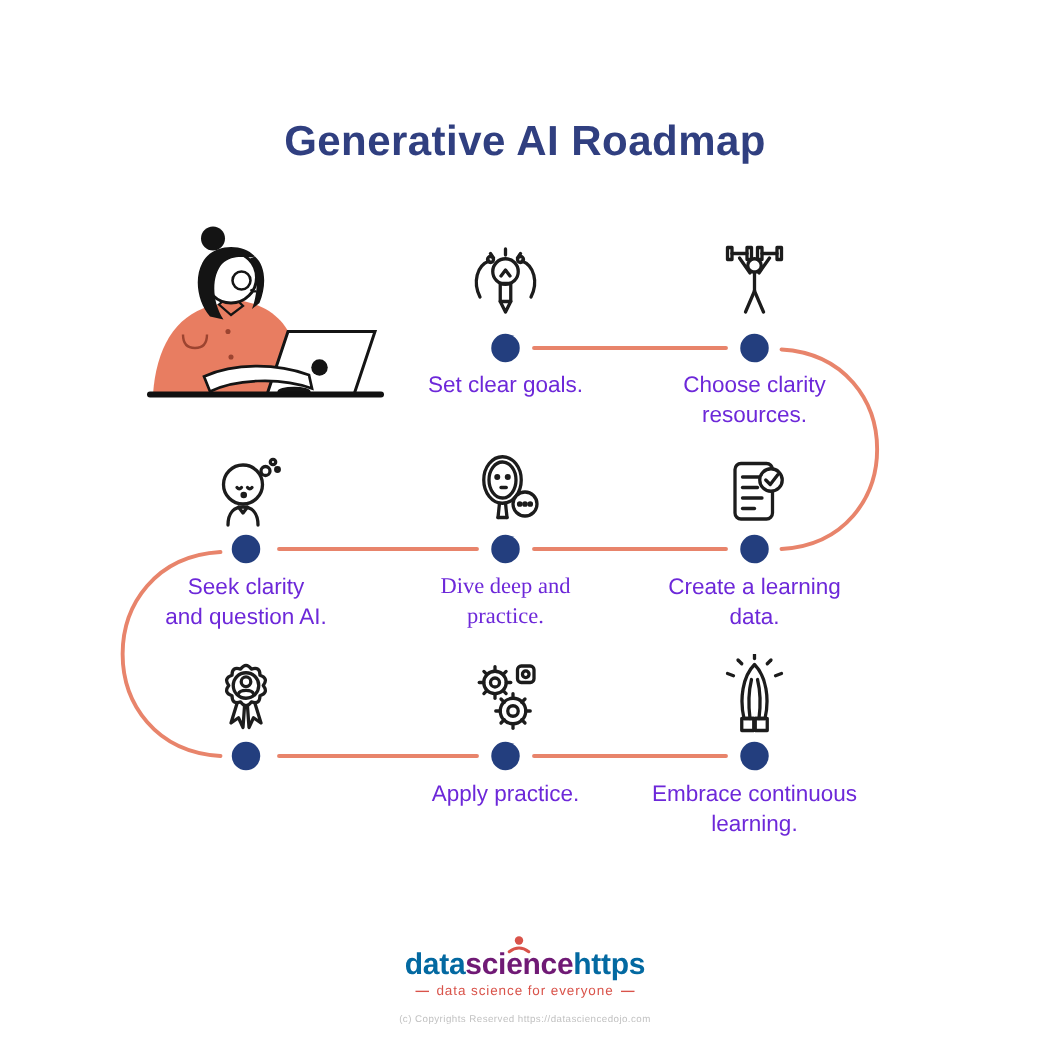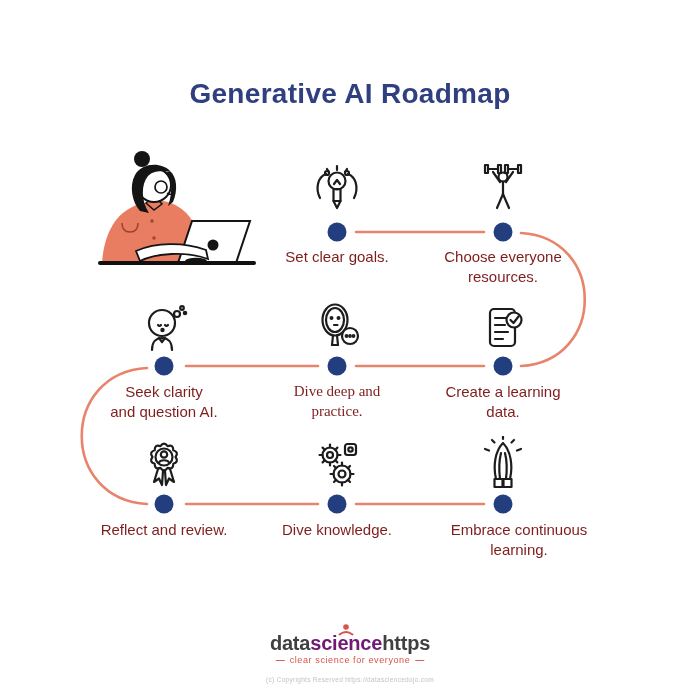--- a/index.html
+++ b/index.html
@@ -5,31 +5,31 @@
   html,body{margin:0;padding:0;background:#ffffff;}
   .canvas{position:relative;width:700px;height:700px;background:#ffffff;overflow:hidden;
           font-family:"Liberation Sans",sans-serif;}
   .title{position:absolute;left:0;right:0;top:78px;text-align:center;
          font-size:28px;font-weight:700;letter-spacing:.3px;color:#303F80;}
   .overlay{position:absolute;left:0;top:0;pointer-events:none;}
   .illustration{position:absolute;left:92px;top:147px;}
   .icon{position:absolute;width:56px;height:56px;}
   .icon svg{display:block;}
   .label{position:absolute;width:170px;text-align:center;font-size:15px;line-height:1.32;
-          color:#7f1d1d;white-space:pre-line;}
+          color:#6d28d9;white-space:pre-line;}
   
   .i-r1c2{left:309px;top:162px;} .i-r1c3{left:475px;top:160px;}
   .i-r2c1{left:136px;top:298px;} .i-r2c2{left:309px;top:298px;} .i-r2c3{left:475px;top:300px;}
   .i-r3c1{left:136px;top:436px;} .i-r3c2{left:309px;top:436px;} .i-r3c3{left:475px;top:436px;}
   .l-r1c2{left:252px;top:247px;} .l-r1c3{left:418px;top:247px;}
   .l-r2c1{left:79px;top:382px;}  .l-r2c2{left:252px;top:382px;font-family:Liberation Serif, serif;} .l-r2c3{left:418px;top:382px;}
-  .l-r3c1{left:79px;top:520px;}  .l-r3c2{left:252px;top:520px;} .l-r3c3{left:434px;top:520px;}
+  .l-r3c1{left:79px;top:520px;}  .l-r3c2{left:252px;top:520px;} .l-r3c3{left:418px;top:520px;}
   .footer{position:absolute;left:0;right:0;top:633px;text-align:center;}
   .logo-line{font-size:20px;font-weight:700;letter-spacing:-.2px;line-height:1;}
-  .logo-navy{color:#404040;text-align:right;} .logo-red{color:#701a75;position:relative;display:inline-block;}
+  .logo-navy{color:#0369a1;text-align:right;} .logo-red{color:#701a75;position:relative;display:inline-block;}
   .logo-fig{position:absolute;left:50%;top:-9px;transform:translateX(-50%);}
   .tagline{margin-top:2px;font-size:9px;color:#D9534A;letter-spacing:.6px;}
   .tagline .dash{letter-spacing:0;padding:0 5px;font-weight:700;}
   .copyright{position:absolute;left:0;right:0;top:676px;text-align:center;
              font-size:6.5px;color:#C2C2C2;letter-spacing:.3px;}
   .ic{stroke:#1c1c1c;stroke-width:2.2;fill:none;stroke-linecap:round;stroke-linejoin:round;}
 </style>
 </head>
 <body>
 
@@ -210,39 +210,38 @@
         <path d="M28,0.5 V3"></path>
           <path d="M17,4 L19.5,6.5"></path>
           <path d="M39,4 L36.5,6.5"></path>
         <path d="M10,13 L14,14.5"></path>
           <path d="M46,13 L42,14.5"></path>
       </g>
     </svg>
   </div>
 
   <div class="label l-r1c2">Set clear goals.</div>
-  <div class="label l-r1c3">Choose everyone
+  <div class="label l-r1c3">Choose clarity
 resources.</div>
   <div class="label l-r2c1">Seek clarity
 and question AI.</div>
   <div class="label l-r2c2">Dive deep and
 practice.</div>
   <div class="label l-r2c3">Create a learning
 data.</div>
-  <div class="label l-r3c1">Reflect and review.</div>
-  <div class="label l-r3c2">Dive knowledge.</div>
+  <div class="label l-r3c2">Apply practice.</div>
   <div class="label l-r3c3">Embrace continuous
 learning.</div>
 
   <div class="footer">
     <div class="logo-line">
       <span class="logo-navy">data</span><span class="logo-red"><svg class="logo-fig" width="16" height="12" viewBox="0 0 16 12">
             <circle cx="8" cy="3" r="2.8" fill="#D9534A"></circle>
             <path d="M1.5,10.5 Q8,5.5 14.5,10.5" stroke="#D9534A" stroke-width="2" fill="none" stroke-linecap="round"></path>
           </svg><span>science</span></span><span class="logo-navy">https</span>
     </div>
     <div class="tagline">
-      <span class="dash">—</span><span>clear science for everyone</span><span class="dash">—</span>
+      <span class="dash">—</span><span>data science for everyone</span><span class="dash">—</span>
     </div>
   </div>
   <div class="copyright">(c) Copyrights Reserved  https://datasciencedojo.com</div>
 
 </div>
 
 </body></html>

